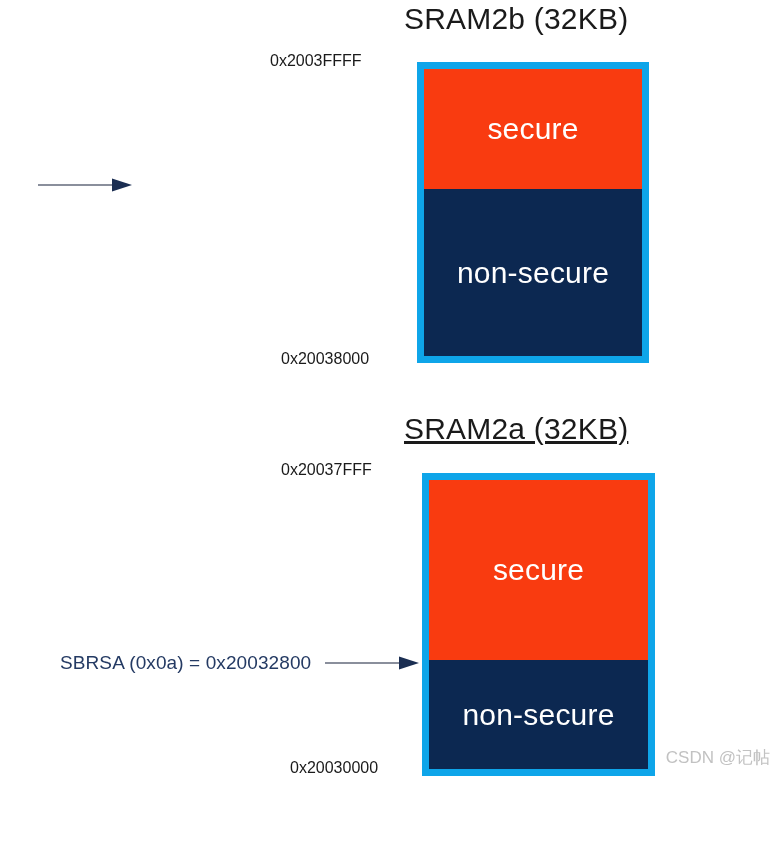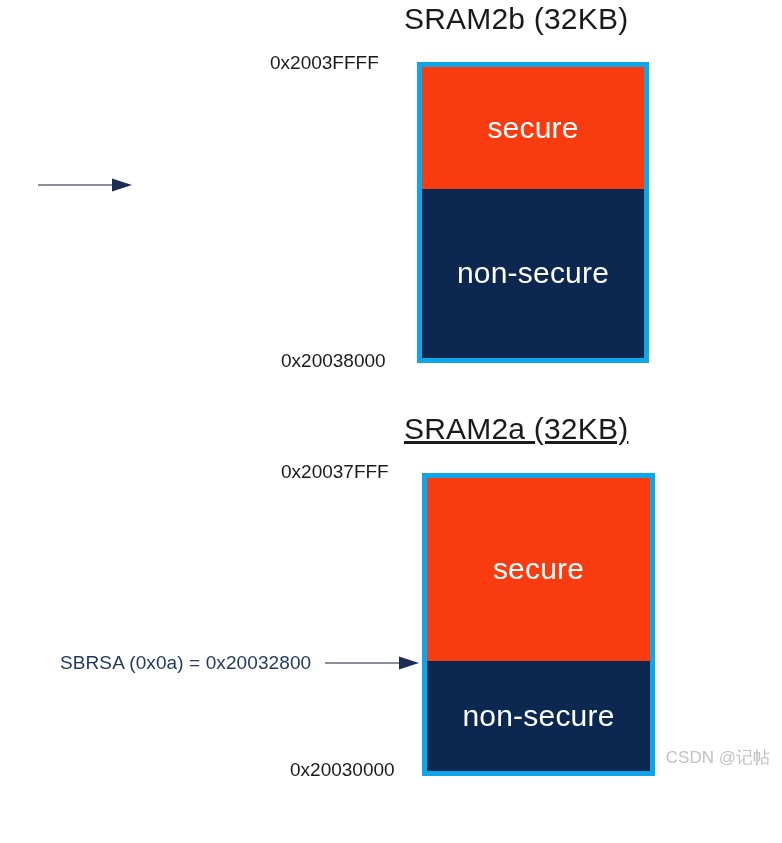--- a/index.html
+++ b/index.html
@@ -25,34 +25,34 @@
     color: #1a1a1a;
     white-space: nowrap;
     letter-spacing: 0.2px;
   }
   #title-sram2b { left: 404px; top: 2px; }
   #title-sram2a { left: 404px; top: 412px; text-decoration: underline; }
 
   
   .addr-label {
     position: absolute;
-    font-size: 19px;
+    font-size: 16px;
     color: #1a1a1a;
     white-space: nowrap;
     text-align: right;
   }
   #addr-2b-top    { left: 270px; top: 52px; }
   #addr-2b-bottom { left: 281px; top: 350px; }
   #addr-2a-top    { left: 281px; top: 461px; }
   #addr-2a-bottom { left: 290px; top: 759px; }
 
   
   .mem-block {
     position: absolute;
-    border: 5px solid #0ea5e9;
+    border: 7px solid #0ea5e9;
     box-sizing: border-box;
   }
   #block-sram2b { left: 417px; top: 62px;  width: 232px; height: 301px; }
   #block-sram2a { left: 422px; top: 473px; width: 233px; height: 303px; }
 
   .band {
     position: relative;
     width: 100%;
     display: flex;
     align-items: center;

